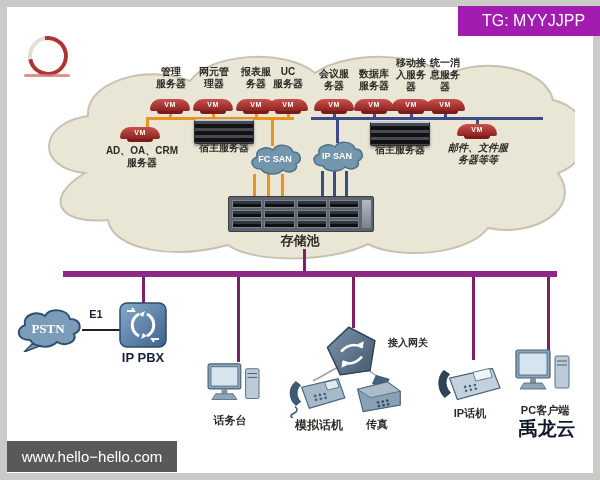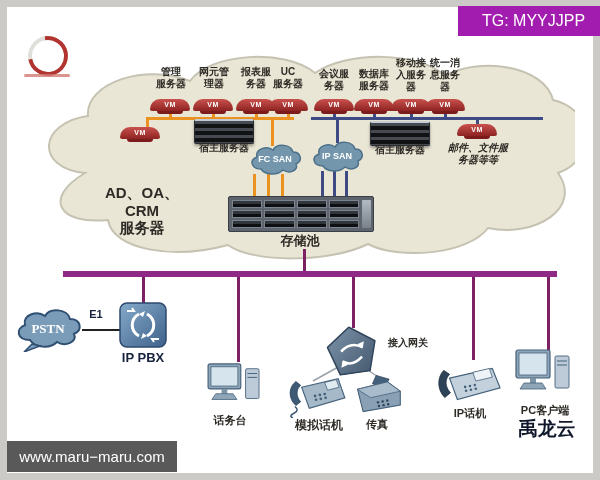--- a/index.html
+++ b/index.html
@@ -49,21 +49,21 @@
   <svg class="abs" style="left:30px;top:48px;z-index:1;" width="545" height="215" viewBox="0 0 545 215">
     <path d="M55 125 C5 120,8 75,58 68 C55 35,115 15,160 33 C180 5,255 0,285 25
              C315 3,390 3,415 28 C450 8,515 18,523 52 C565 62,568 110,528 125
              C553 160,505 190,458 180 C438 207,368 212,338 196 C300 215,222 215,198 197
              C143 212,83 202,78 172 C28 177,13 150,55 125 Z" fill="#EAE6D5" stroke="#C6C2B2" stroke-width="2"></path>
   </svg>
 
   <div class="frame"></div>
 
   <div class="badge">TG: MYYJJPP</div>
-  <div class="watermark">www.maru−maru.com</div>
+  <div class="watermark">www.hello−hello.com</div>
   <div class="ring"></div>
   <div class="logotxt"></div>
 
   <div class="lbl" style="left:146px;top:66px;width:50px;">管理
 服务器</div>
   <div class="lbl" style="left:190px;top:66px;width:48px;">网元管
 理器</div>
   <div class="lbl" style="left:233px;top:66px;width:46px;">报表服
 务器</div>
   <div class="lbl" style="left:265px;top:66px;width:46px;">UC
@@ -85,21 +85,21 @@
   <div class="vline" style="left:169px;top:112px;width:3px;height:6px;background:#EC9220;"></div>
   <div class="vline" style="left:212px;top:112px;width:3px;height:6px;background:#EC9220;"></div>
   <div class="vline" style="left:255px;top:112px;width:3px;height:6px;background:#EC9220;"></div>
   <div class="vline" style="left:287px;top:112px;width:3px;height:6px;background:#EC9220;"></div>
   <div class="hline" style="left:146px;top:117px;width:148px;height:3px;background:#EC9220;"></div>
 
   <div class="vline" style="left:146px;top:120px;width:3px;height:9px;background:#EC9220;"></div>
   <div class="vm" style="left:120px;top:127px;">
       <div class="vm-cap">VM</div>
     </div>
-  <div class="lbl" style="left:92px;top:145px;width:100px;font-size:15px;margin-top:39px;">AD、OA、CRM
+  <div class="lbl" style="left:92px;top:145px;width:100px;font-size:10px;">AD、OA、CRM
 服务器</div>
 
   <div class="rack" style="left:194px;top:119px;width:58px;height:22px;"></div>
   <div class="lbl" style="left:186px;top:142px;width:76px;">宿主服务器</div>
 
   <div class="lbl" style="left:311px;top:68px;width:46px;">会议服
 务器</div>
   <div class="lbl" style="left:351px;top:68px;width:46px;">数据库
 服务器</div>
   <div class="lbl" style="left:389px;top:57px;width:44px;">移动接

